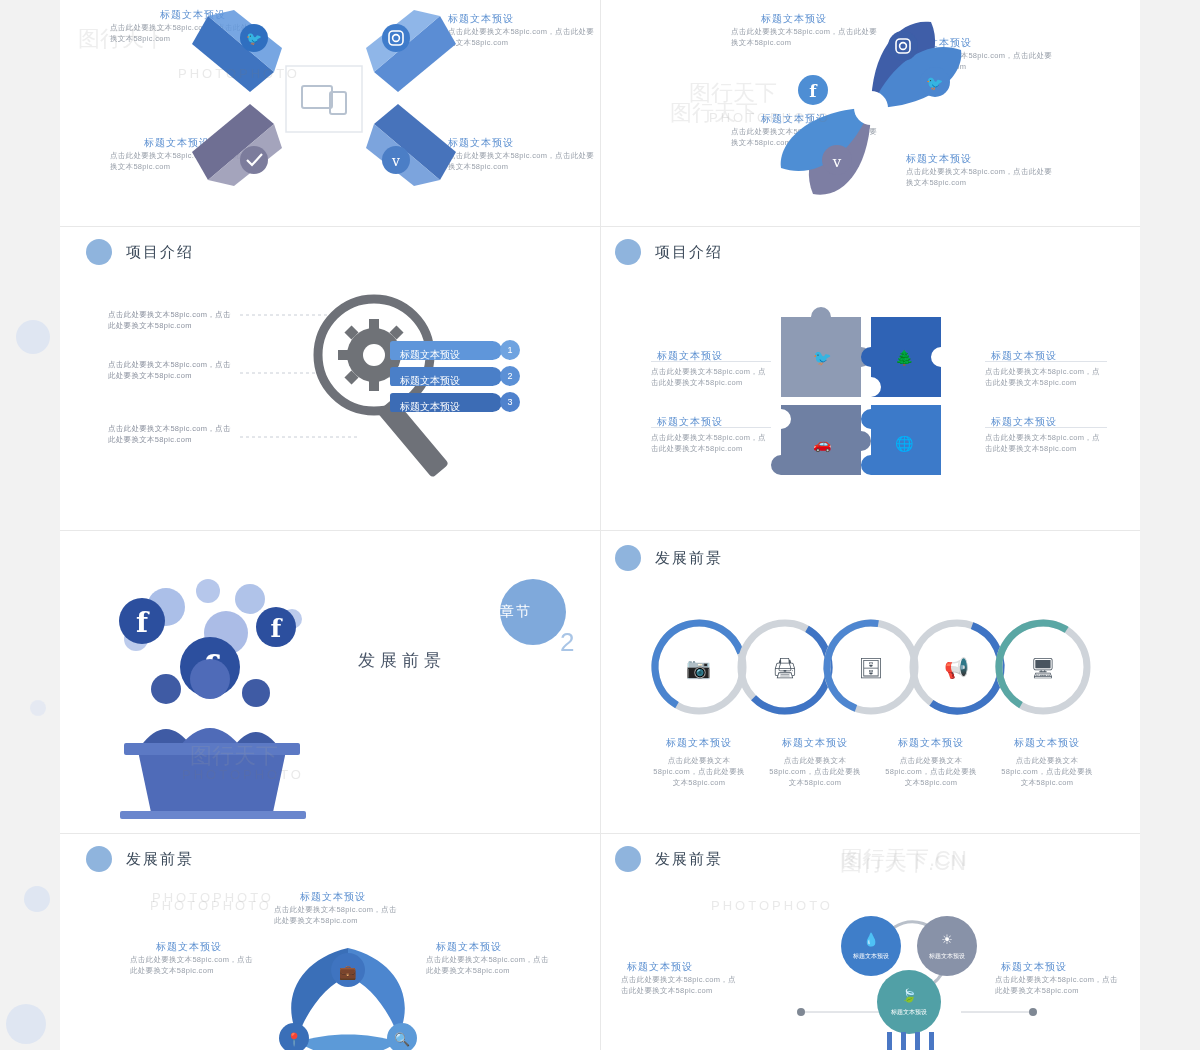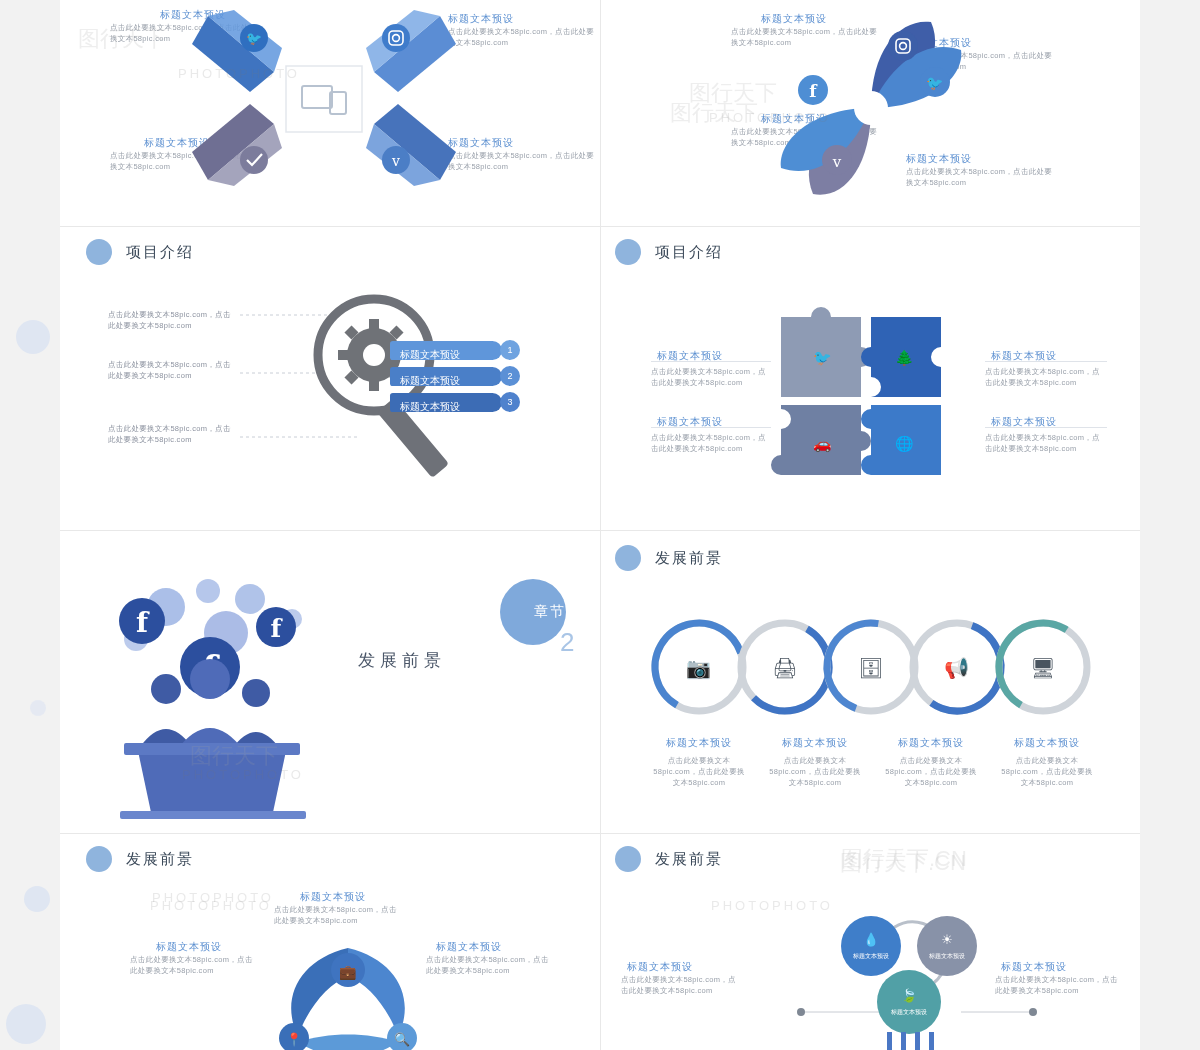--- a/index.html
+++ b/index.html
@@ -254,21 +254,21 @@
           <text x="42" y="66">🐦</text>
           <text x="124" y="66">🌲</text>
           <text x="42" y="152">🚗</text>
           <text x="124" y="152">🌐</text>
         </g>
       </g>
     </svg>
   </div>
 
   <div class="slide" style="left:60px;top:531px;width:540px;height:302px;">
-    <div style="position:absolute;left:440px;top:48px;width:66px;height:66px;border-radius:50%;background:#7fa9db;display:flex;align-items:center;justify-content:flex-end;">
+    <div style="position:absolute;left:440px;top:48px;width:66px;height:66px;border-radius:50%;background:#7fa9db;display:flex;align-items:center;justify-content:flex-start;">
       <span style="color:#fff;font-size:14px;letter-spacing:2px;">章节</span>
     </div>
     <div style="position:absolute;left:500px;top:96px;color:#a9c5e6;font-size:26px;"><span>2</span></div>
 
     <div style="position:absolute;left:298px;top:118px;color:#4a5668;font-size:17px;letter-spacing:5px;">发展前景</div>
 
     <svg width="270" height="280" style="position:absolute;left:20px;top:34px;">
       <circle cx="86" cy="42" r="19" fill="#8fa9e0" opacity=".75"></circle>
       <circle cx="128" cy="26" r="12" fill="#8fa9e0" opacity=".65"></circle>
       <circle cx="170" cy="34" r="15" fill="#8fa9e0" opacity=".7"></circle>

